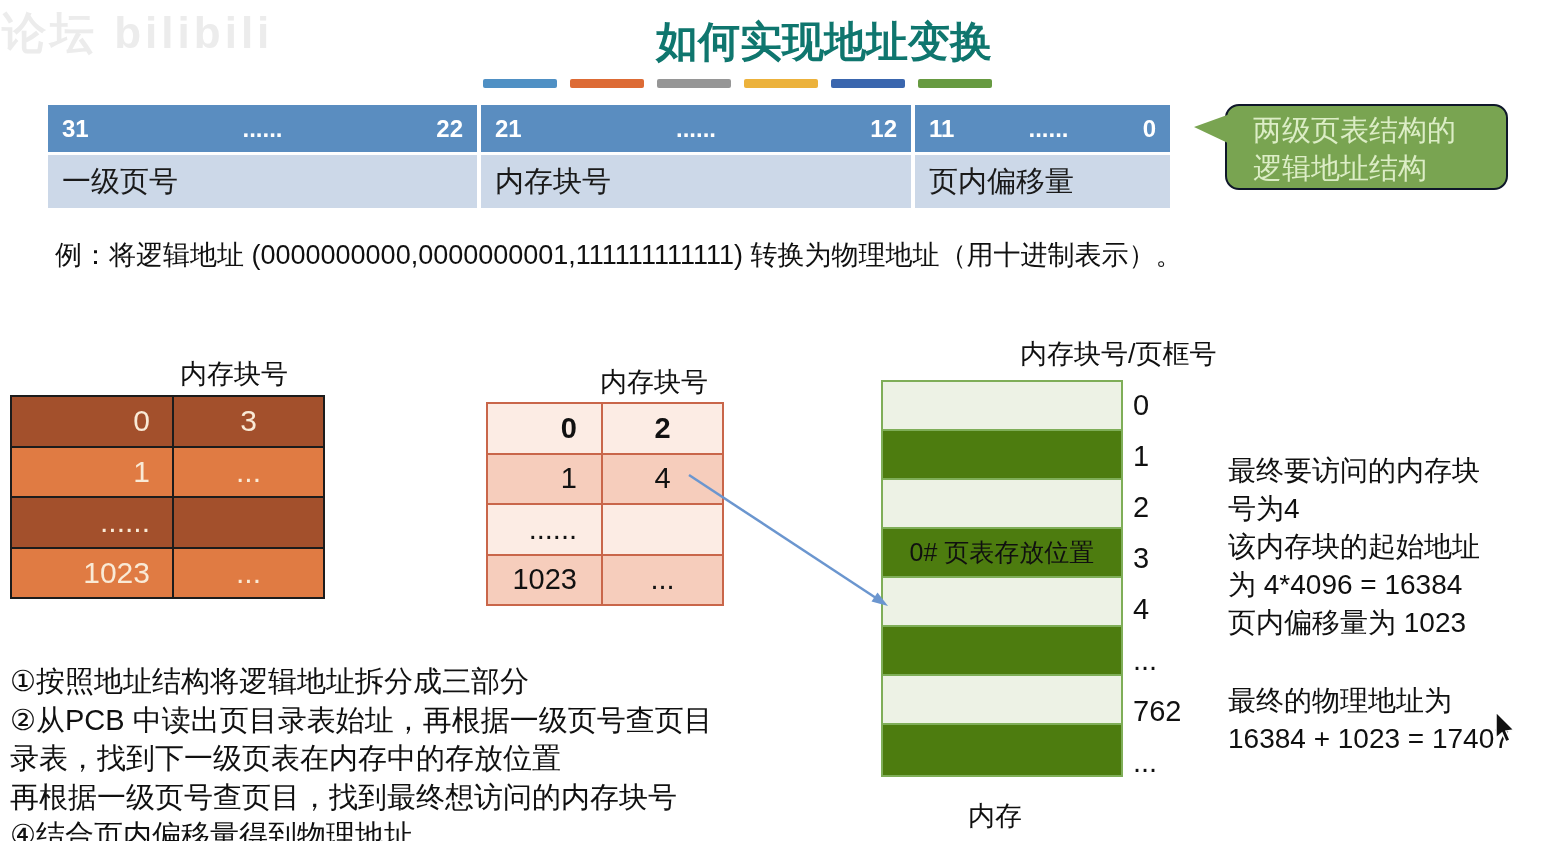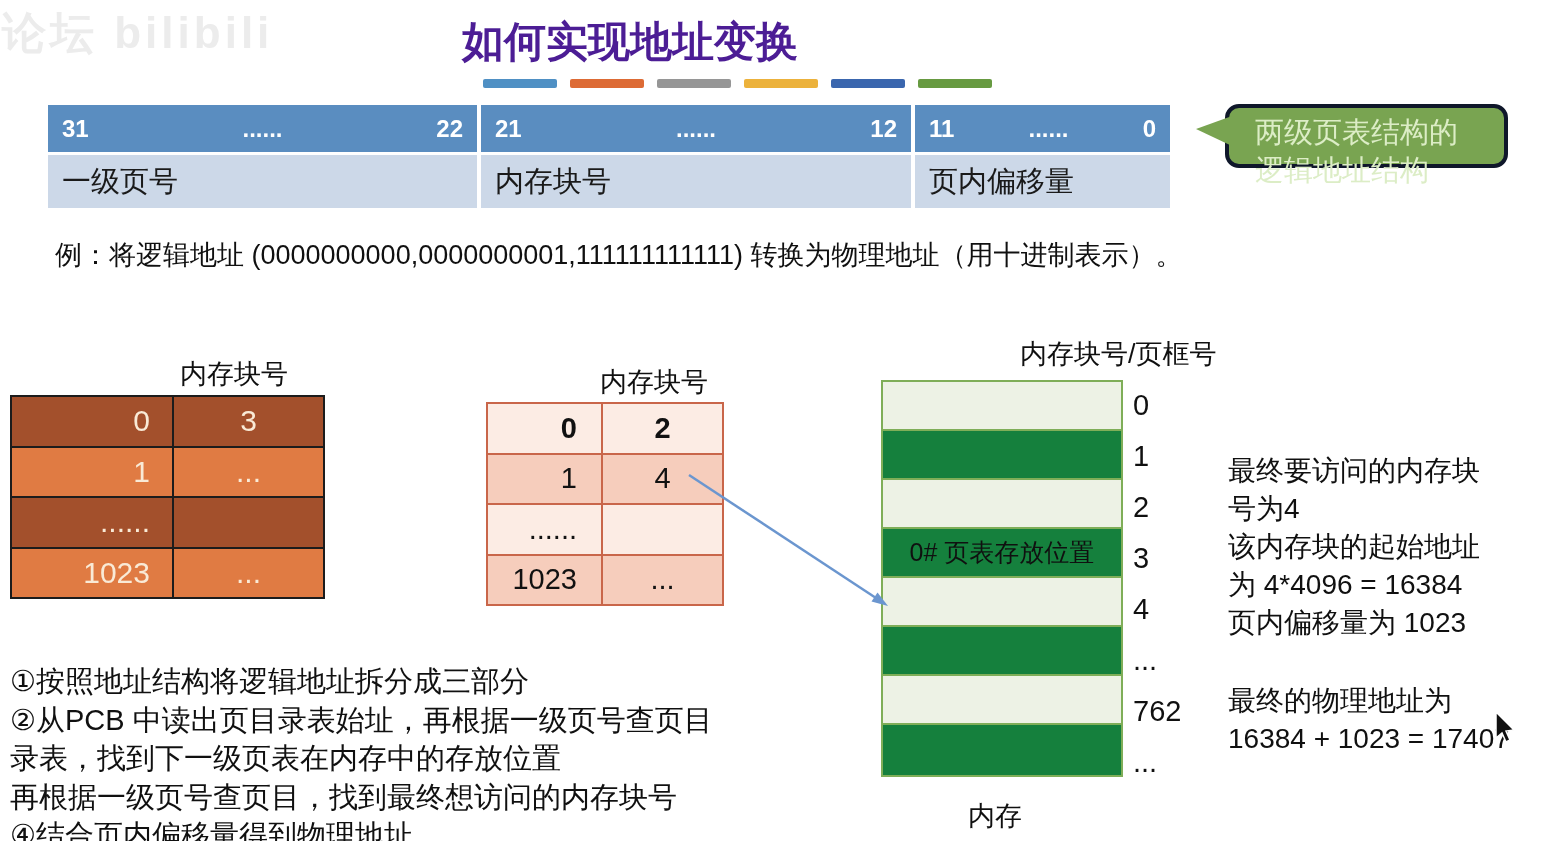--- a/index.html
+++ b/index.html
@@ -4,35 +4,35 @@
 <style>
   html,body{margin:0;padding:0;background:#fff;}
   #stage{
     position:relative;width:1544px;height:841px;background:#ffffff;overflow:hidden;
     font-family:"Liberation Sans","DejaVu Sans",sans-serif;color:#111;
   }
   
   .watermark{position:absolute;left:2px;top:4px;font-size:44px;font-weight:bold;
     color:#ececec;letter-spacing:4px;user-select:none;}
   
-  .title{position:absolute;left:462px;top:14px;width:530px;text-align:left;
-    font-size:42px;font-weight:bold;color:#4c1d95;}
+  .title{position:absolute;left:462px;top:14px;width:530px;text-align:right;
+    font-size:42px;font-weight:bold;color:#0f766e;}
   
   .dashes{position:absolute;left:483px;top:79px;display:flex;gap:13px;}
   .dash{width:74px;height:9px;border-radius:2px;}
   
   .addr-table{position:absolute;left:48px;top:105px;display:grid;
     grid-template-columns:429px 430px 255px;grid-template-rows:47px 53px;gap:3px 4px;}
   .addr-head{background:#5a8dc0;color:#fff;font-weight:bold;font-size:24px;
     display:flex;align-items:center;justify-content:space-between;padding:0 14px;}
   .addr-label{background:#ccd8e8;color:#1a1a1a;font-size:29px;
     display:flex;align-items:center;padding:15px 14px;}
   
-  .callout{position:absolute;left:1225px;top:104px;width:283px;height:64px;
-    background:#79a451;border:4px solid #0f172a;border-radius:14px;
+  .callout{position:absolute;left:1225px;top:104px;width:283px;height:86px;
+    background:#79a451;border:2px solid #0f172a;border-radius:14px;
     color:#dcedc6;font-size:29px;line-height:38px;padding:5px 0 13px 26px;box-sizing:border-box;}
   .callout-tail{position:absolute;left:-33px;top:8px;width:0;height:0;
     border-right:36px solid #79a451;border-top:13px solid transparent;border-bottom:17px solid transparent;}
   
   .example{position:absolute;left:55px;top:222px;font-size:27px;color:#101010;white-space:nowrap;margin-top:15px;}
   
   .tbl-caption{position:absolute;font-size:27px;color:#101010;white-space:nowrap;}
   
   .dir-table{position:absolute;left:10px;top:395px;width:311px;border:2px solid #1c1c1c;}
   .dir-row{display:flex;height:48.5px;border-bottom:2px solid #1c1c1c;}
@@ -51,21 +51,21 @@
   .pt-idx{width:115px;border-right:2px solid #c9664a;display:flex;align-items:center;
     justify-content:flex-end;padding-right:24px;font-size:29px;color:#111;box-sizing:border-box;}
   .pt-val{flex:1;display:flex;align-items:center;justify-content:center;font-size:29px;color:#111;}
   .bold{font-weight:bold;}
   
   .mem{position:absolute;left:881px;top:380px;width:242px;border:2px solid #7fae58;box-sizing:border-box;}
   .mem-row{height:49px;border-bottom:2px solid #7fae58;display:flex;align-items:center;
     justify-content:center;font-size:25px;color:#101010;box-sizing:border-box;}
   .mem-row:last-child{border-bottom:none;height:50px;}
   .mem-row.light{background:#edf2e5;}
-  .mem-row.dark{background:#15803d;}
+  .mem-row.dark{background:#4d7c0f;}
   .mem-labels{position:absolute;left:1133px;top:380px;}
   .mem-label{height:51px;display:flex;align-items:center;font-size:29px;color:#101010;}
   
   .note{position:absolute;font-size:28px;line-height:38px;color:#101010;white-space:nowrap;}
   
   .steps{position:absolute;left:10px;top:662px;font-size:29px;line-height:38.5px;color:#101010;white-space:nowrap;}
   
   .overlay{position:absolute;left:0;top:0;width:1544px;height:841px;pointer-events:none;}
 </style>
 </head>

